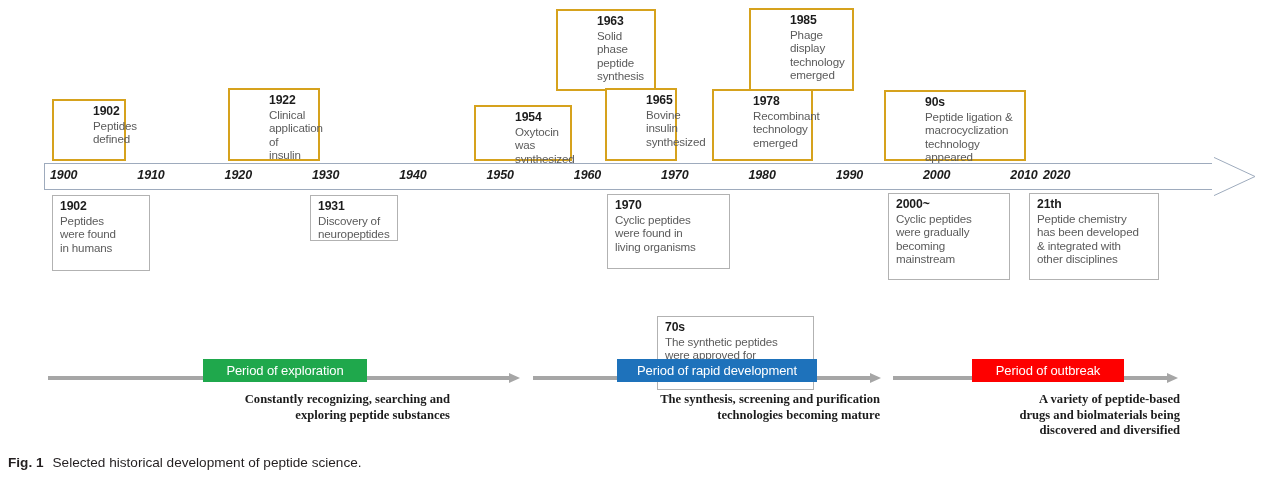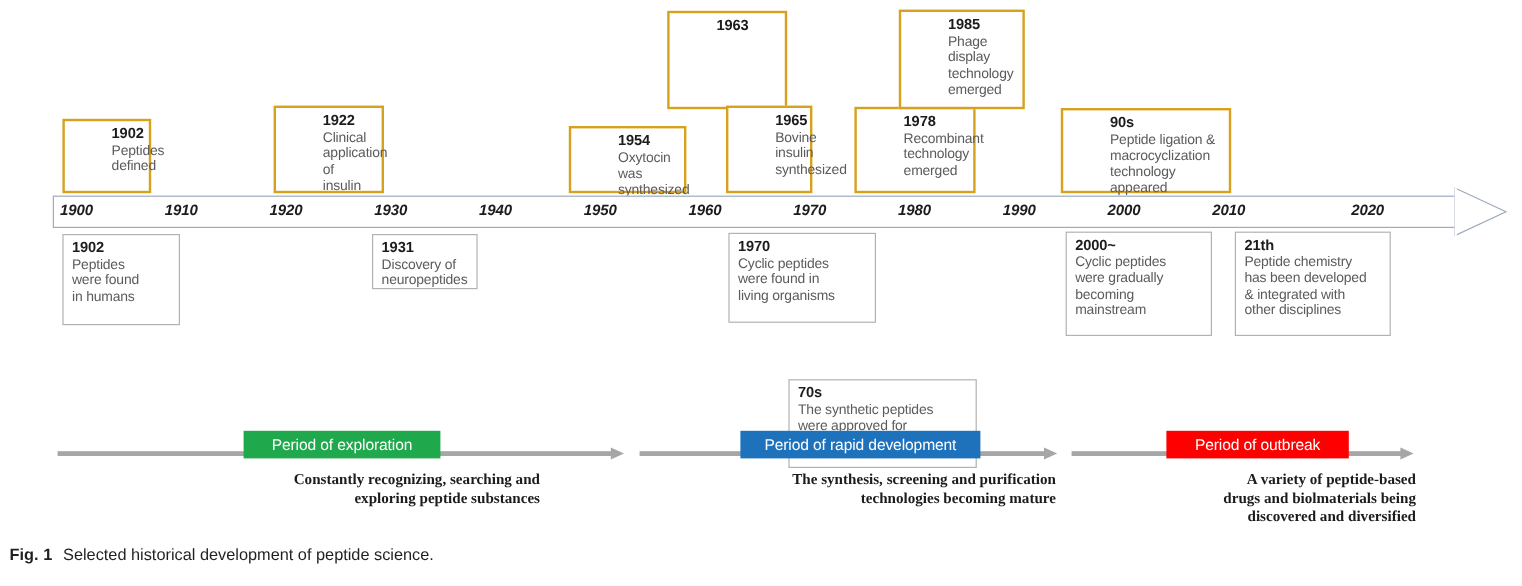--- a/index.html
+++ b/index.html
@@ -154,20 +154,23 @@
 application
 of insulin</span>
       </div>
       <div class="evbox gold" style="left: 474px; top: 105px; width: 98px; height: 56px;">
         <span class="yr">1954</span>
         <span class="dsc">Oxytocin was
 synthesized</span>
       </div>
       <div class="evbox gold" style="left: 556px; top: 9px; width: 100px; height: 82px;">
         <span class="yr">1963</span>
+        <span class="dsc">Solid phase
+peptide
+synthesis</span>
       </div>
       <div class="evbox gold" style="left: 605px; top: 88px; width: 72px; height: 73px;">
         <span class="yr">1965</span>
         <span class="dsc">Bovine
 insulin
 synthesized</span>
       </div>
       <div class="evbox gold" style="left: 712px; top: 89px; width: 101px; height: 72px;">
         <span class="yr">1978</span>
         <span class="dsc">Recombinant
@@ -200,21 +203,21 @@
         <span class="tick" style="left: 180.6px;">1920</span>
         <span class="tick" style="left: 267.9px;">1930</span>
         <span class="tick" style="left: 355.2px;">1940</span>
         <span class="tick" style="left: 442.5px;">1950</span>
         <span class="tick" style="left: 529.8px;">1960</span>
         <span class="tick" style="left: 617.1px;">1970</span>
         <span class="tick" style="left: 704.4px;">1980</span>
         <span class="tick" style="left: 791.7px;">1990</span>
         <span class="tick" style="left: 879px;">2000</span>
         <span class="tick" style="left: 966.3px;">2010</span>
-        <span class="tick" style="left: 1082px;">2020</span>
+        <span class="tick" style="left: 999px;">2020</span>
       </div>
   </div>
 
   <div id="events-below">
       <div class="evbox gray" style="left: 52px; top: 195px; width: 98px; height: 76px;">
         <span class="yr">1902</span>
         <span class="dsc">Peptides
 were found
 in humans</span>
       </div>

